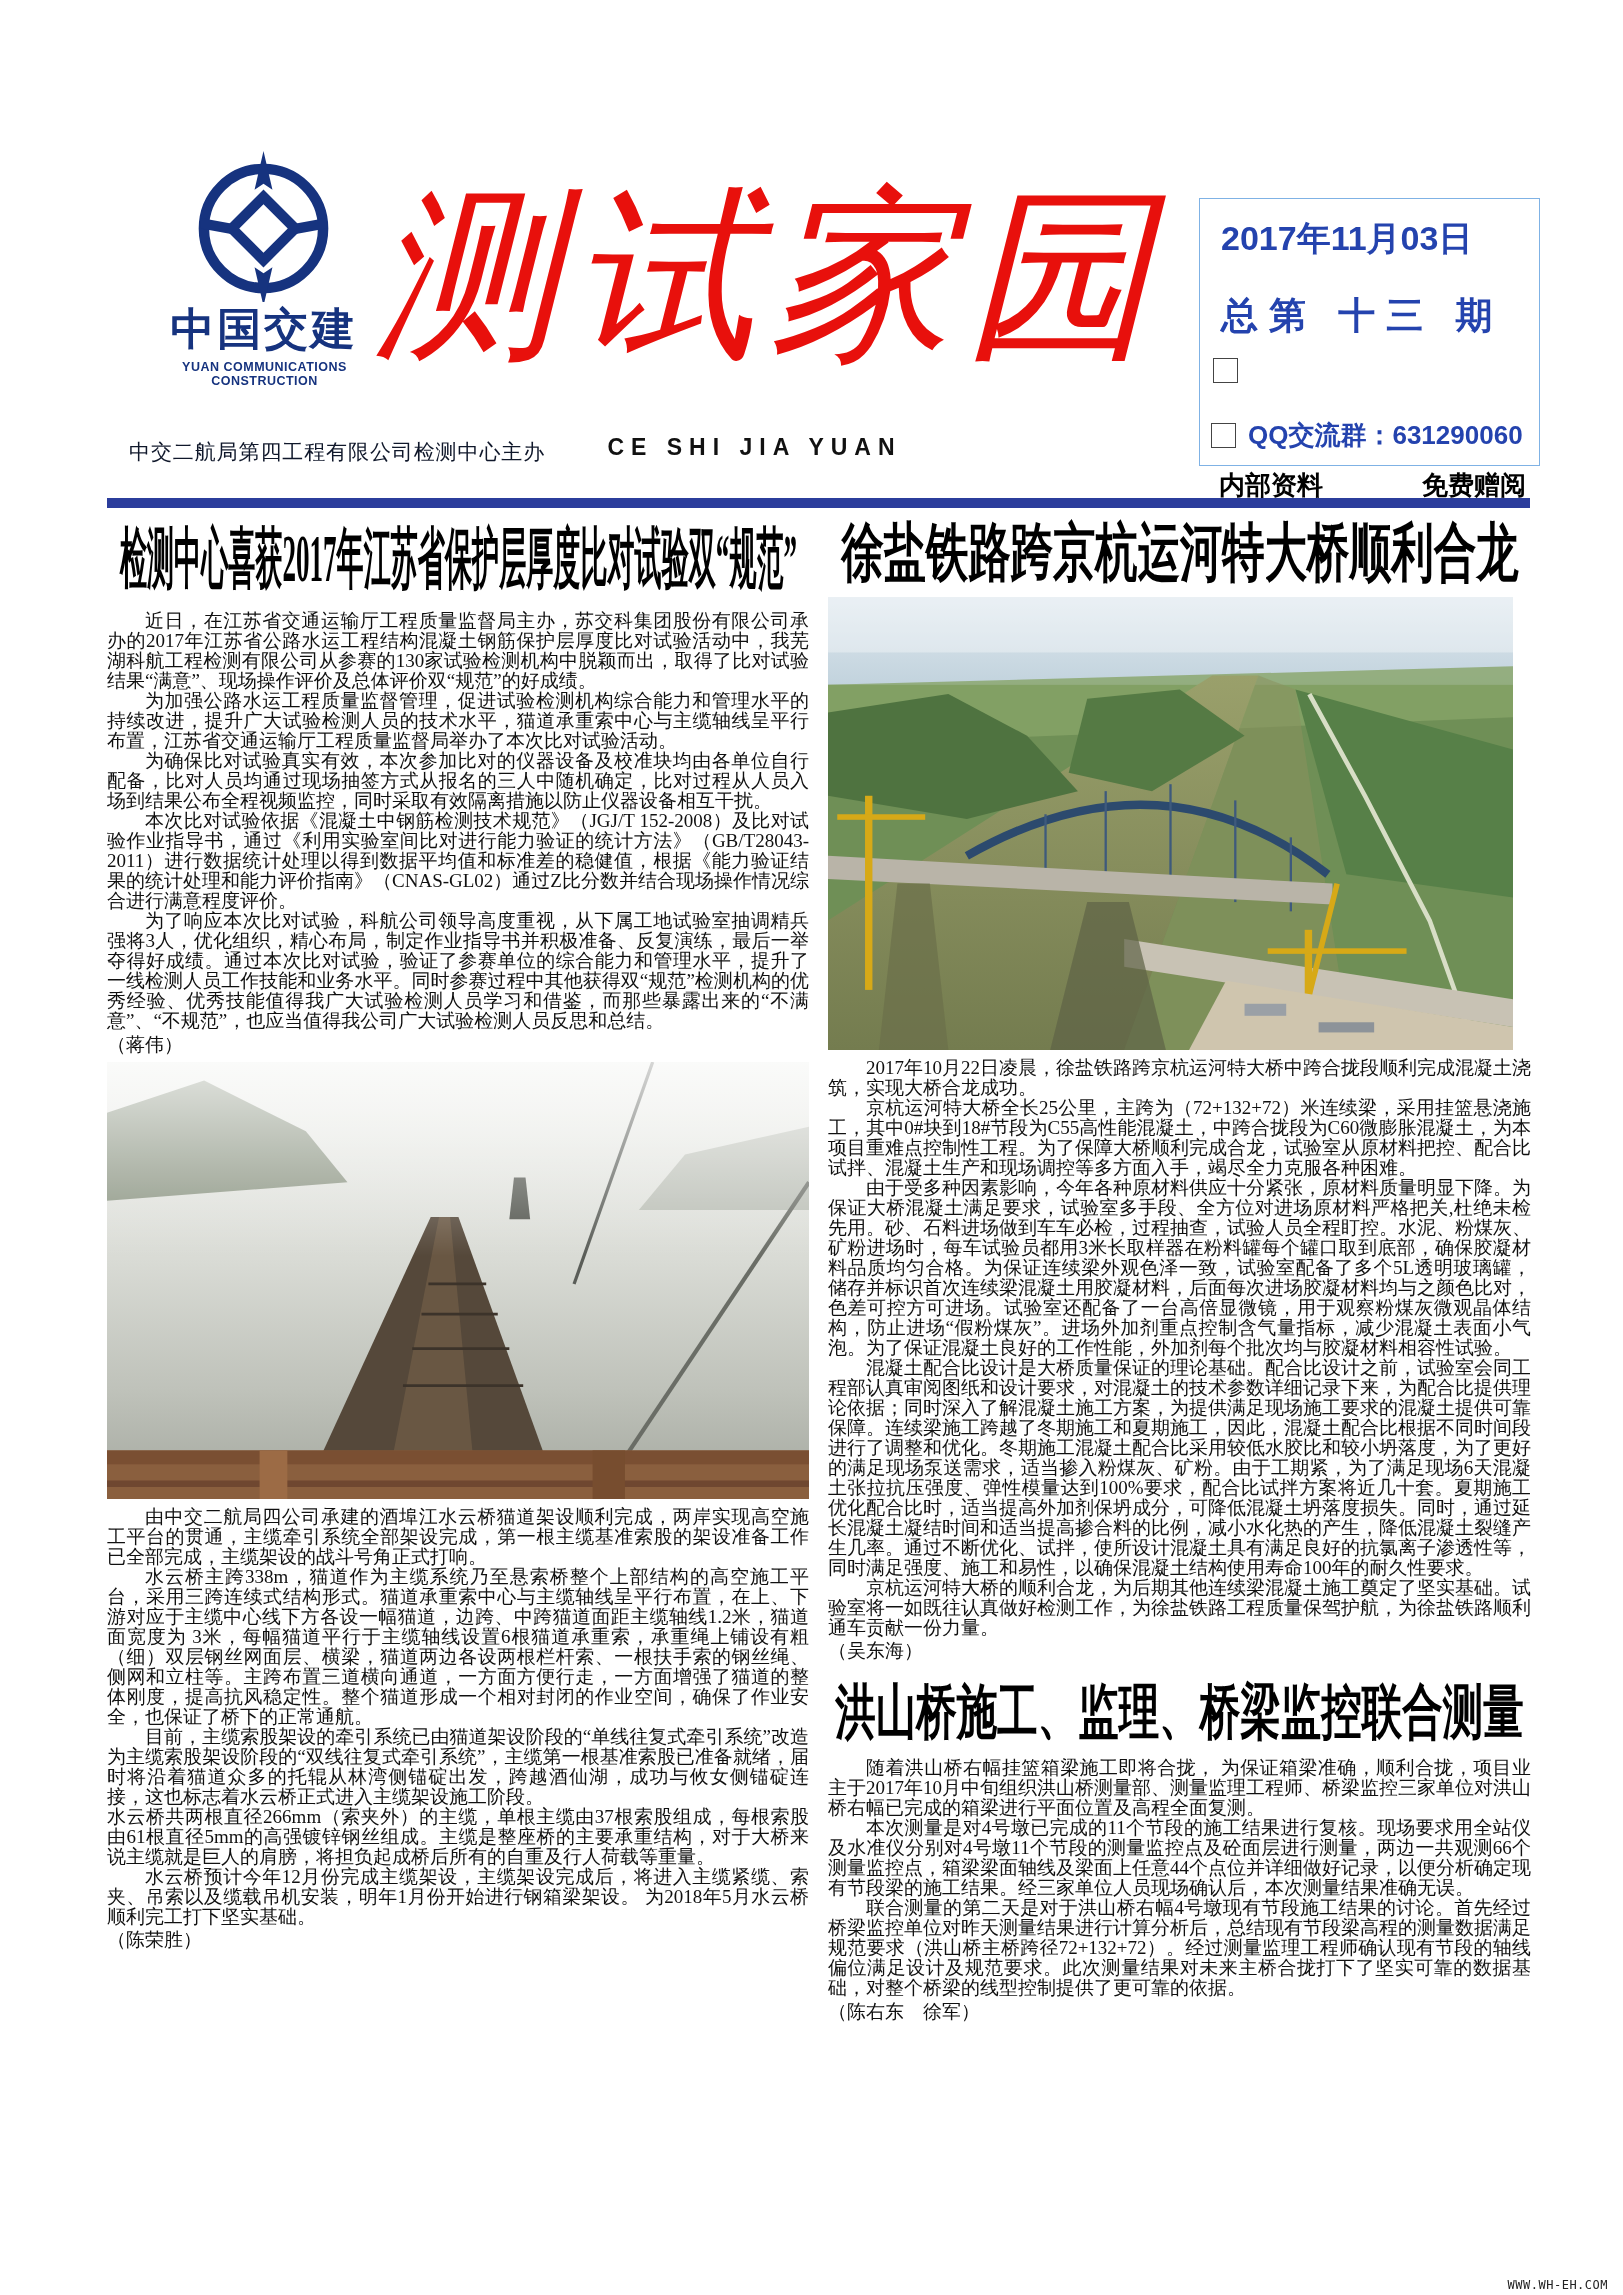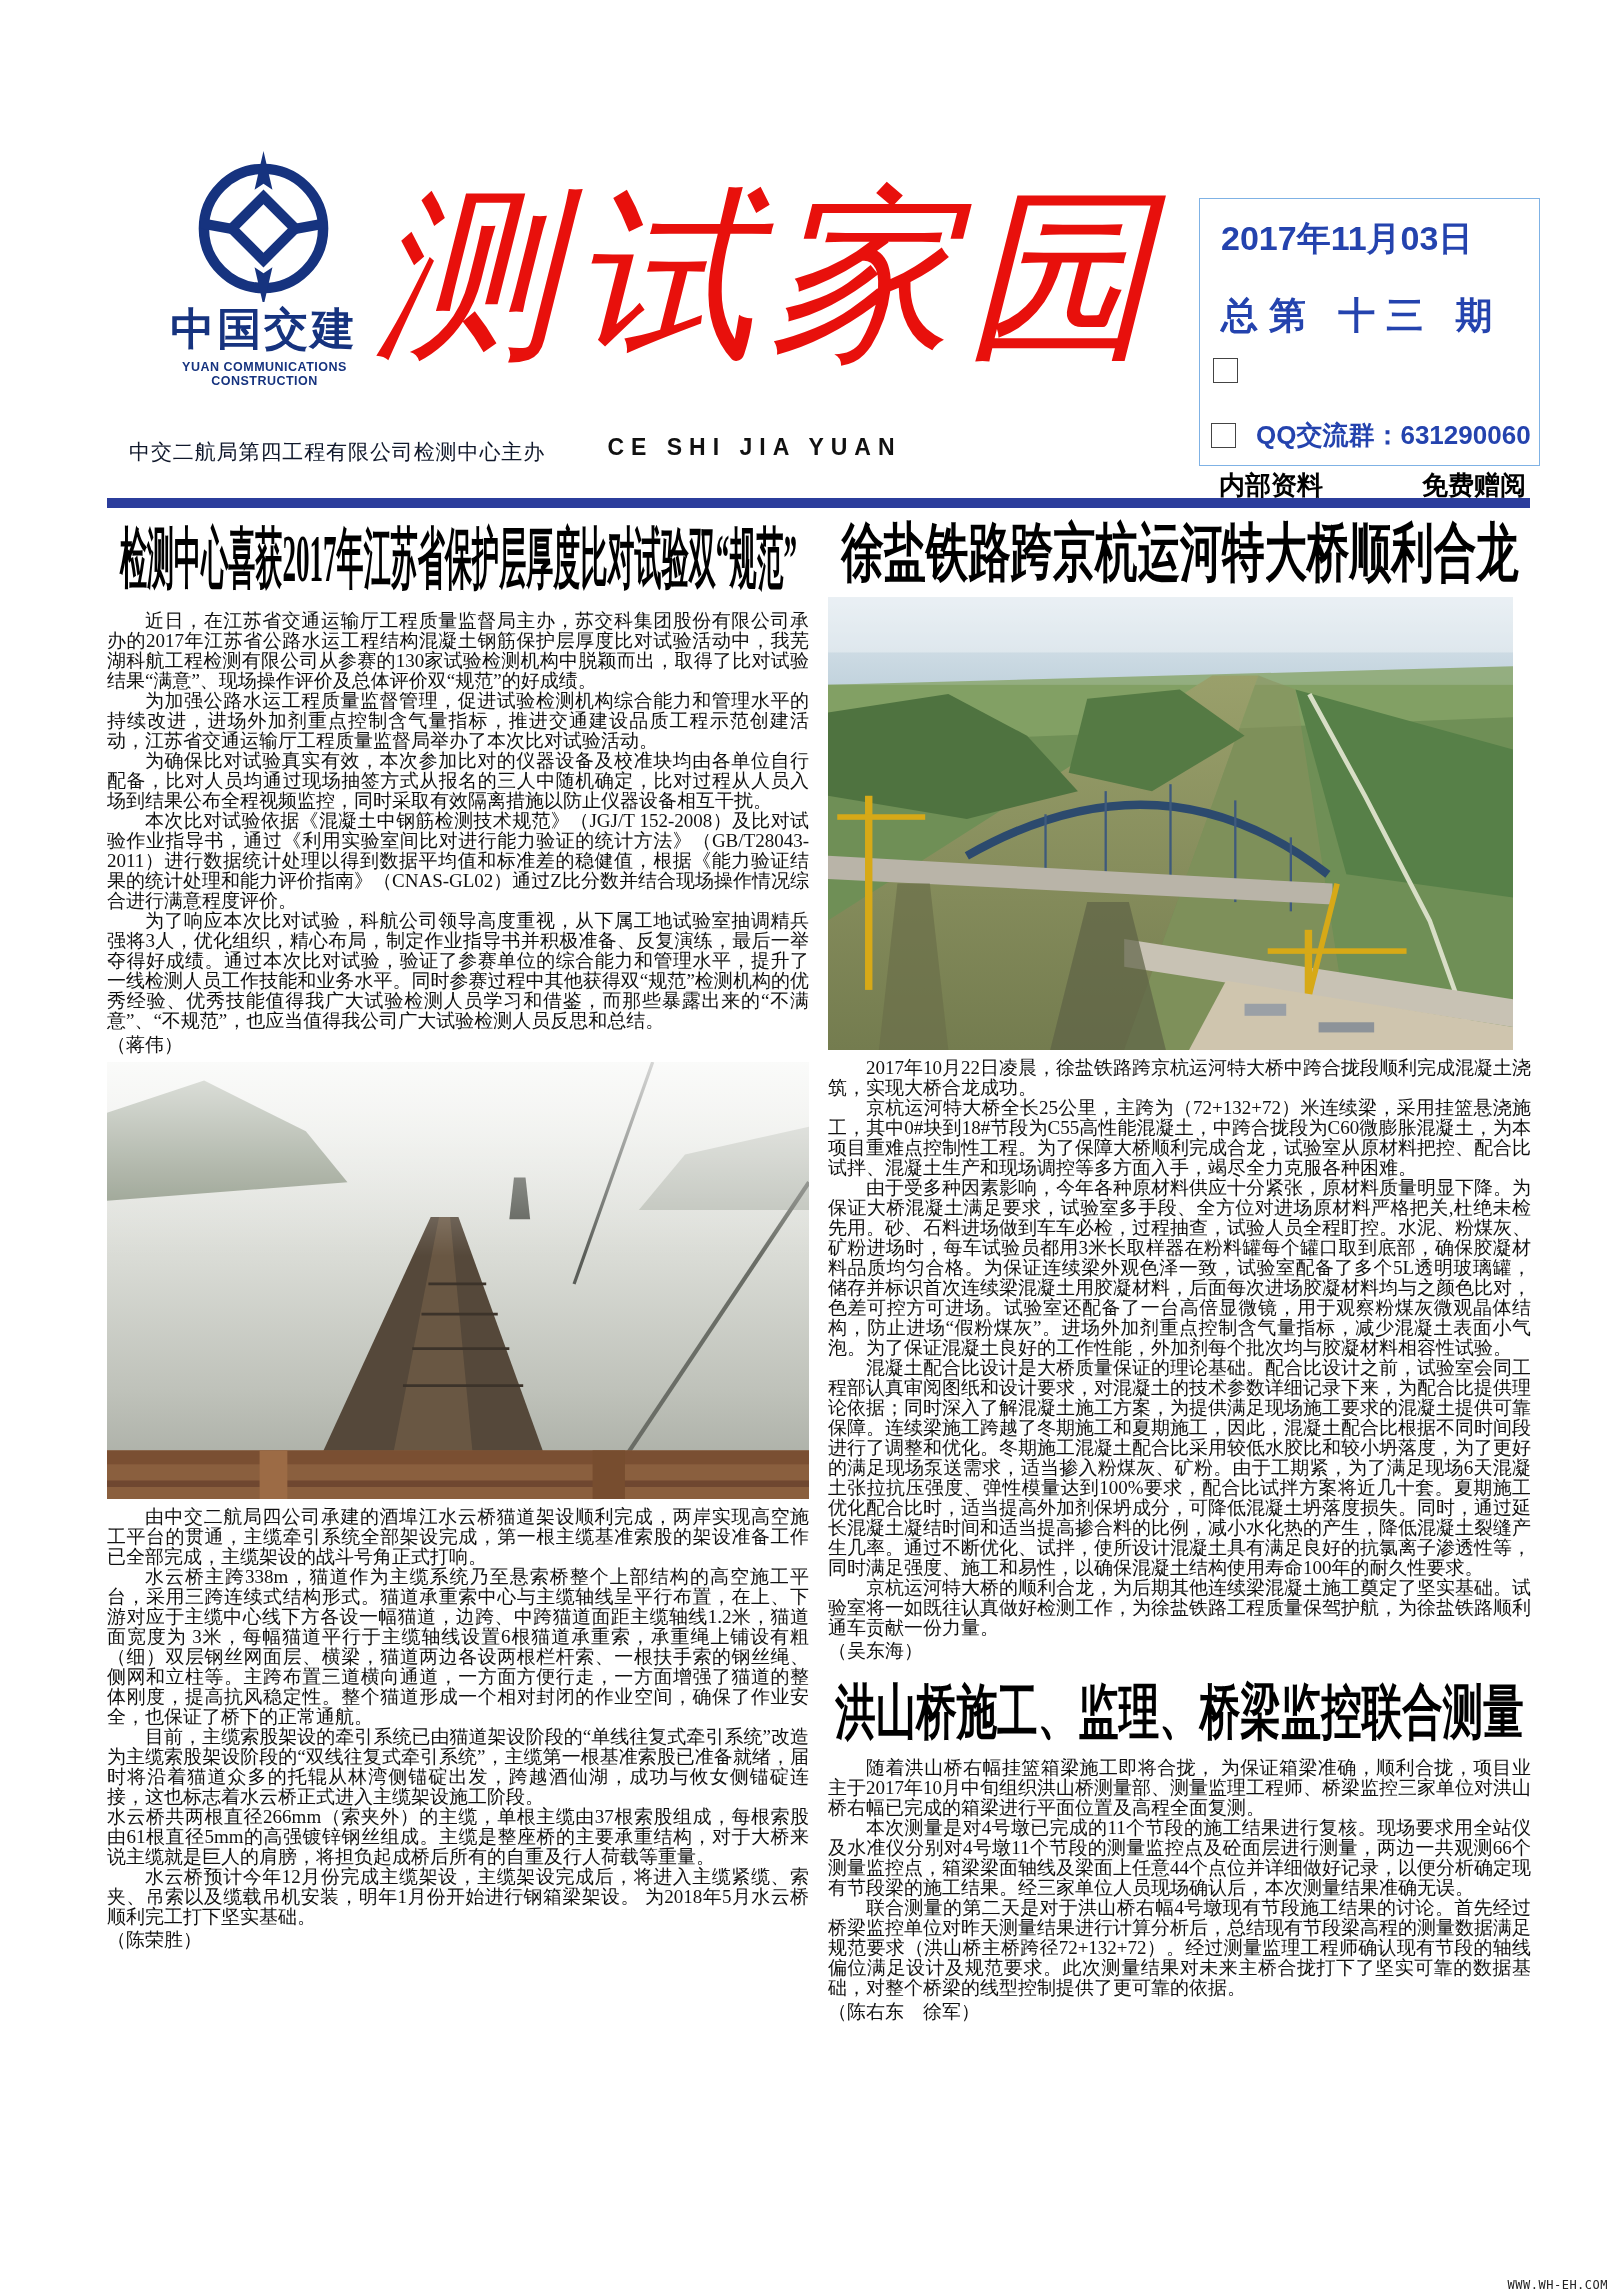--- a/index.html
+++ b/index.html
@@ -27,21 +27,21 @@
   .issue-box{position:absolute;left:1199px;top:198px;width:341px;height:268px;
            border:1.9px solid #7fb2e5;box-sizing:border-box;
            font-family:"Liberation Sans",sans-serif;}
   .issue-date{position:absolute;left:21px;top:16.7px;font-size:34px;font-weight:bold;
            color:#2443ae;white-space:nowrap;}
   .issue-no{position:absolute;left:21px;top:92px;font-size:37px;font-weight:bold;
            color:#2443ae;letter-spacing:11px;white-space:nowrap;}
   .tofu{display:inline-block;width:25px;height:25px;border:1.4px solid #444;
            box-sizing:border-box;background:transparent;}
   .tofu-a{position:absolute;left:13px;top:159px;}
-  .qq-row{position:absolute;left:11px;bottom:12px;display:flex;align-items:center;gap:20px;}
+  .qq-row{position:absolute;left:11px;bottom:12px;display:flex;align-items:center;gap:12px;}
   .qq-text{font-size:26px;font-weight:bold;color:#2443ae;white-space:nowrap;}
 
   .distribution{position:absolute;left:1219px;top:468px;width:307px;display:flex;
            justify-content:space-between;font-size:26px;font-weight:bold;color:#000;
            font-family:"Liberation Sans",sans-serif;}
 
   .divider{position:absolute;left:107px;top:498px;width:1423px;height:10.2px;background:#2b3d9c;}
 
   
   .col{position:absolute;top:515px;width:702px;}
@@ -110,21 +110,21 @@
 
   <div class="divider"></div>
 
   <section class="col col-left">
 
     <div class="headline h-a1">
       <span>检测中心喜获2017年江苏省保护层厚度比对试验双“规范”</span>
     </div>
     <div class="body">
       <p>近日，在江苏省交通运输厅工程质量监督局主办，苏交科集团股份有限公司承办的2017年江苏省公路水运工程结构混凝土钢筋保护层厚度比对试验活动中，我芜湖科航工程检测有限公司从参赛的130家试验检测机构中脱颖而出，取得了比对试验结果“满意”、现场操作评价及总体评价双“规范”的好成绩。</p>
-      <p>为加强公路水运工程质量监督管理，促进试验检测机构综合能力和管理水平的持续改进，进场外加剂重点控制含气量指标，推进交通建设品质工程示范创建活动，江苏省交通运输厅工程质量监督局举办了本次比对试验活动。</p>
+      <p>为加强公路水运工程质量监督管理，促进试验检测机构综合能力和管理水平的持续改进，提升广大试验检测人员的技术水平，猫道承重索中心与主缆轴线呈平行布置，江苏省交通运输厅工程质量监督局举办了本次比对试验活动。</p>
       <p>为确保比对试验真实有效，本次参加比对的仪器设备及校准块均由各单位自行配备，比对人员均通过现场抽签方式从报名的三人中随机确定，比对过程从人员入场到结果公布全程视频监控，同时采取有效隔离措施以防止仪器设备相互干扰。</p>
       <p>本次比对试验依据《混凝土中钢筋检测技术规范》（JGJ/T 152-2008）及比对试验作业指导书，通过《利用实验室间比对进行能力验证的统计方法》（GB/T28043-2011）进行数据统计处理以得到数据平均值和标准差的稳健值，根据《能力验证结果的统计处理和能力评价指南》（CNAS-GL02）通过Z比分数并结合现场操作情况综合进行满意程度评价。</p>
       <p>为了响应本次比对试验，科航公司领导高度重视，从下属工地试验室抽调精兵强将3人，优化组织，精心布局，制定作业指导书并积极准备、反复演练，最后一举夺得好成绩。通过本次比对试验，验证了参赛单位的综合能力和管理水平，提升了一线检测人员工作技能和业务水平。同时参赛过程中其他获得双“规范”检测机构的优秀经验、优秀技能值得我广大试验检测人员学习和借鉴，而那些暴露出来的“不满意”、“不规范”，也应当值得我公司广大试验检测人员反思和总结。</p>
       <p class="byline">（蒋伟）</p>
     </div>
 
 
     <div class="photo photo-catwalk">
       <svg viewBox="0 0 1518 945" preserveAspectRatio="none">
         <defs>

